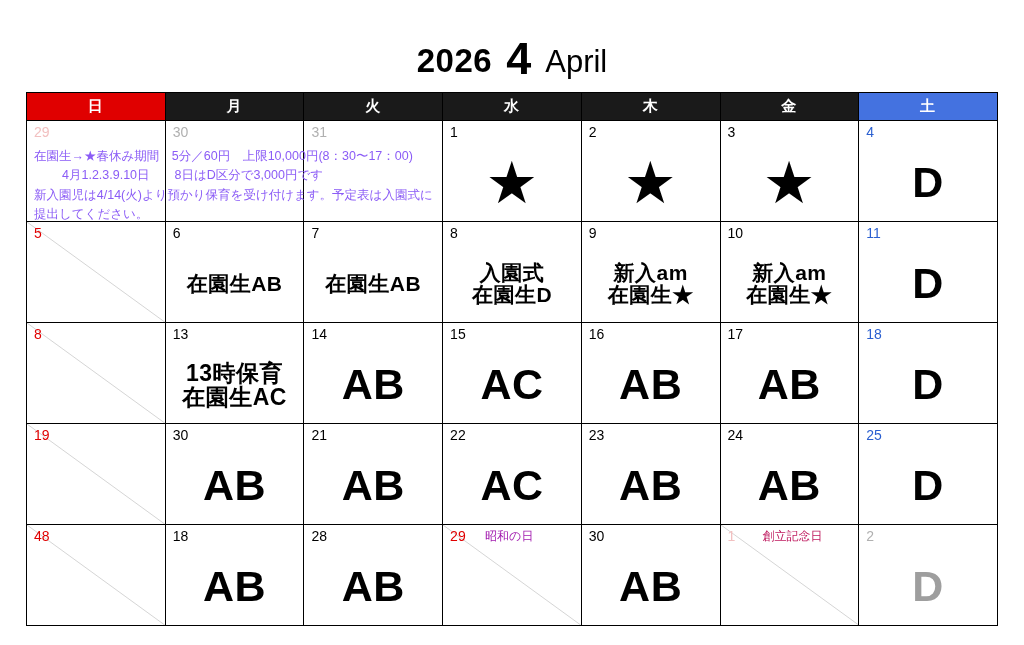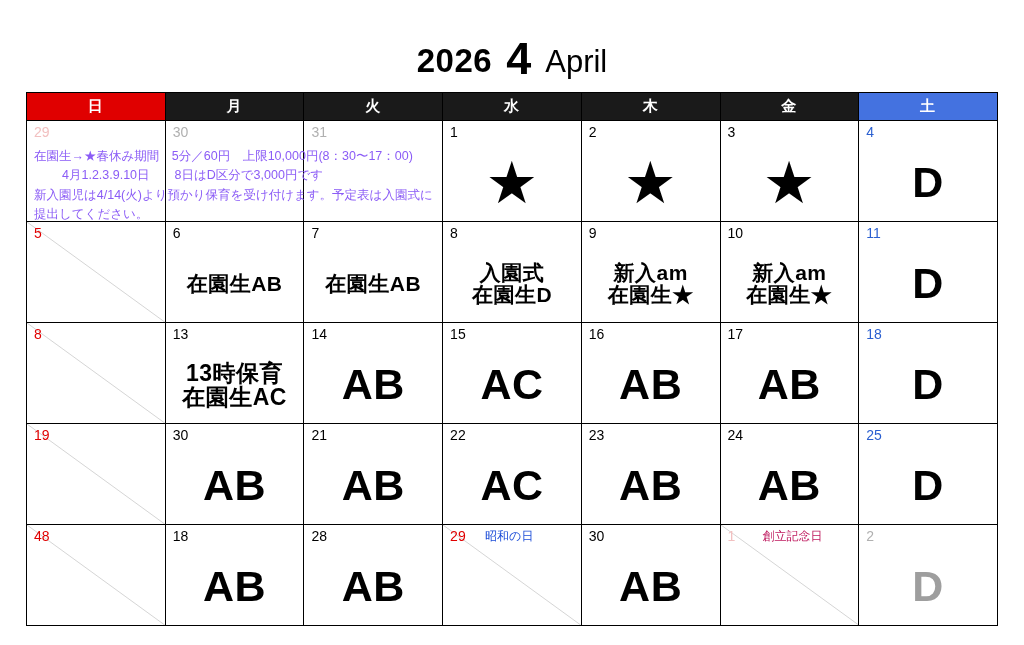--- a/index.html
+++ b/index.html
@@ -97,21 +97,21 @@
   .num.c-pink { color: #f2c0c0; }
   .num.c-blk  { color: #000000; }
 
   td.day .holiday {
     position: absolute;
     left: 42px;
     top: 5px;
     font-size: 12px;
     line-height: 1;
   }
-  .holiday.c-sun  { color: #1d4ed8; }
+  .holiday.c-sun  { color: #a21caf; }
   .holiday.c-pink { color: #be185d; }
 
   
   .big {
     position: absolute;
     left: 0;
     right: 0;
     top: 26px;
     bottom: 2px;
     display: flex;

